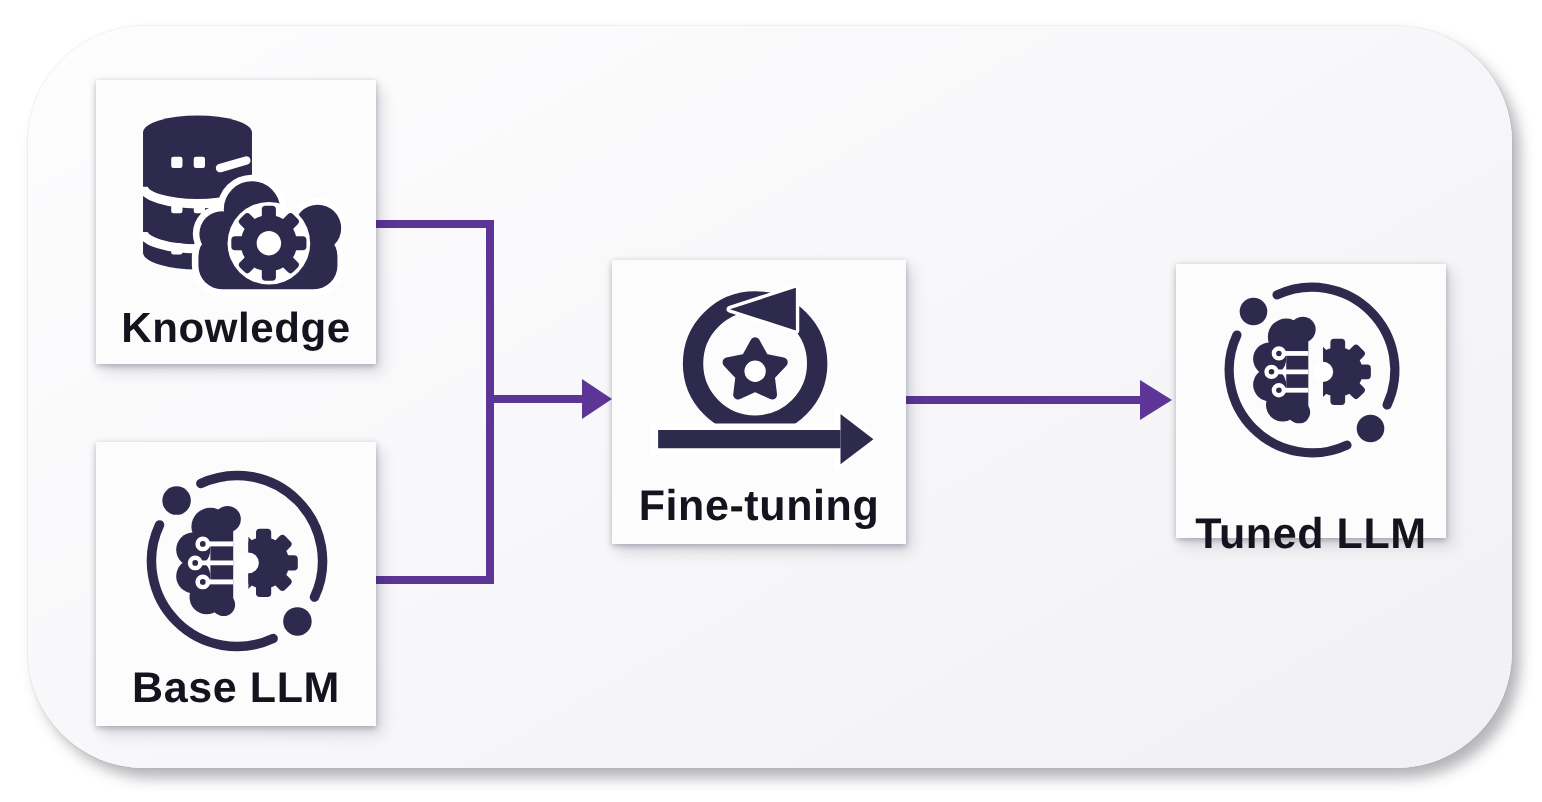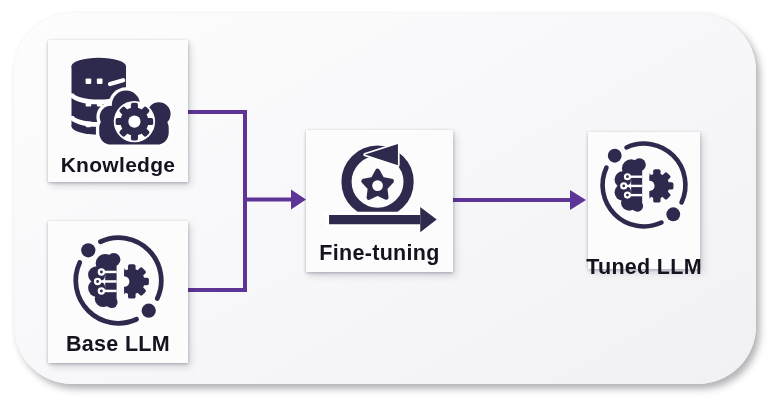--- a/index.html
+++ b/index.html
@@ -29,21 +29,21 @@
     padding:7px 2px 6px 2px;
   }
   .icon-wrap{flex:1;display:flex;align-items:center;justify-content:center;width:100%;}
   .node-label{
     font-weight:700;color:var(--label);letter-spacing:.3px;
     line-height:1.1;white-space:nowrap;
   }
   #node-knowledge   {left:48px; top:40px;  width:140px;height:142px;}
   #node-base-llm    {left:48px; top:221px; width:140px;height:142px;}
   #node-fine-tuning {left:306px;top:130px; width:147px;height:142px;}
-  #node-tuned-llm   {left:588px;top:132px; width:112px;height:137px;gap:25px;}
+  #node-tuned-llm   {left:588px;top:132px; width:135px;height:137px;gap:25px;}
   #node-knowledge .node-label{font-size:21px;}
   #node-base-llm .node-label, #node-fine-tuning .node-label, #node-tuned-llm .node-label{font-size:21.5px;}
   .ink{fill:var(--ink);}
   .ink-stroke{stroke:var(--ink);}
   .accent-stroke{stroke:var(--accent);}
   .accent-fill{fill:var(--accent);}
   .defs-store{position:absolute;width:0;height:0;overflow:hidden;}
 </style>
 </head>
 <body>

